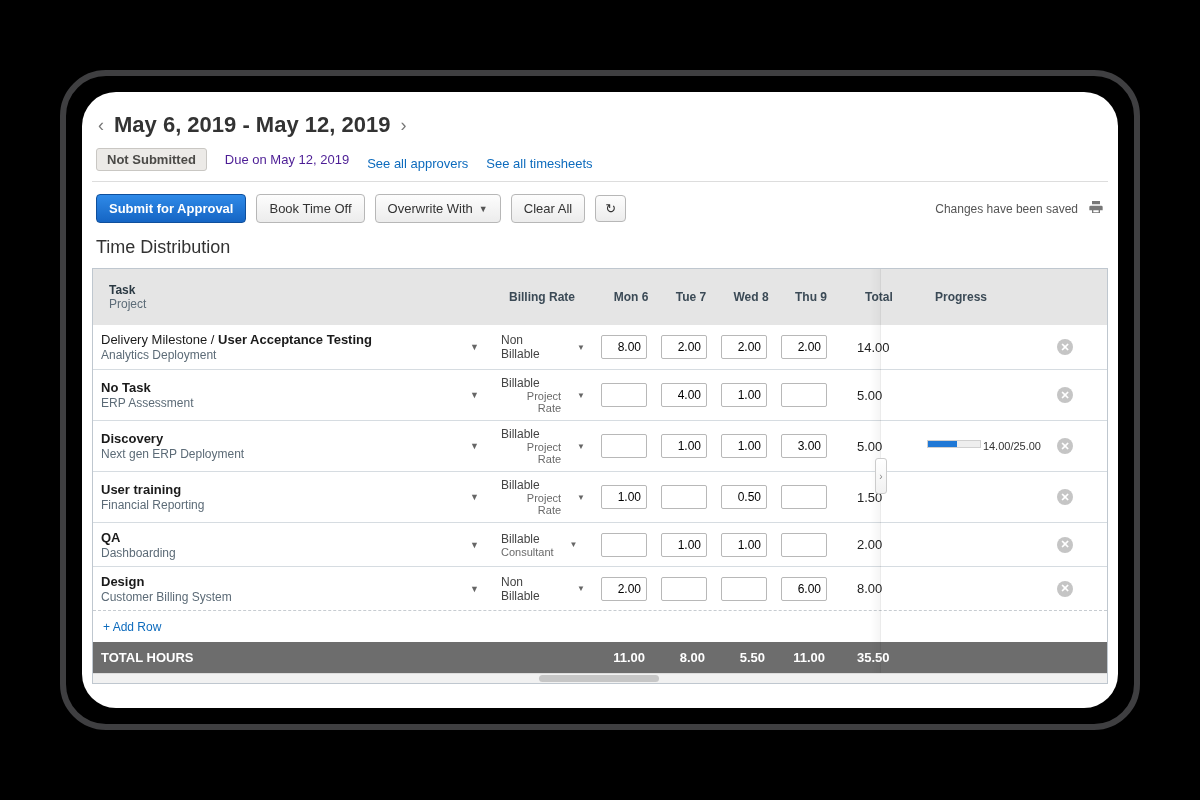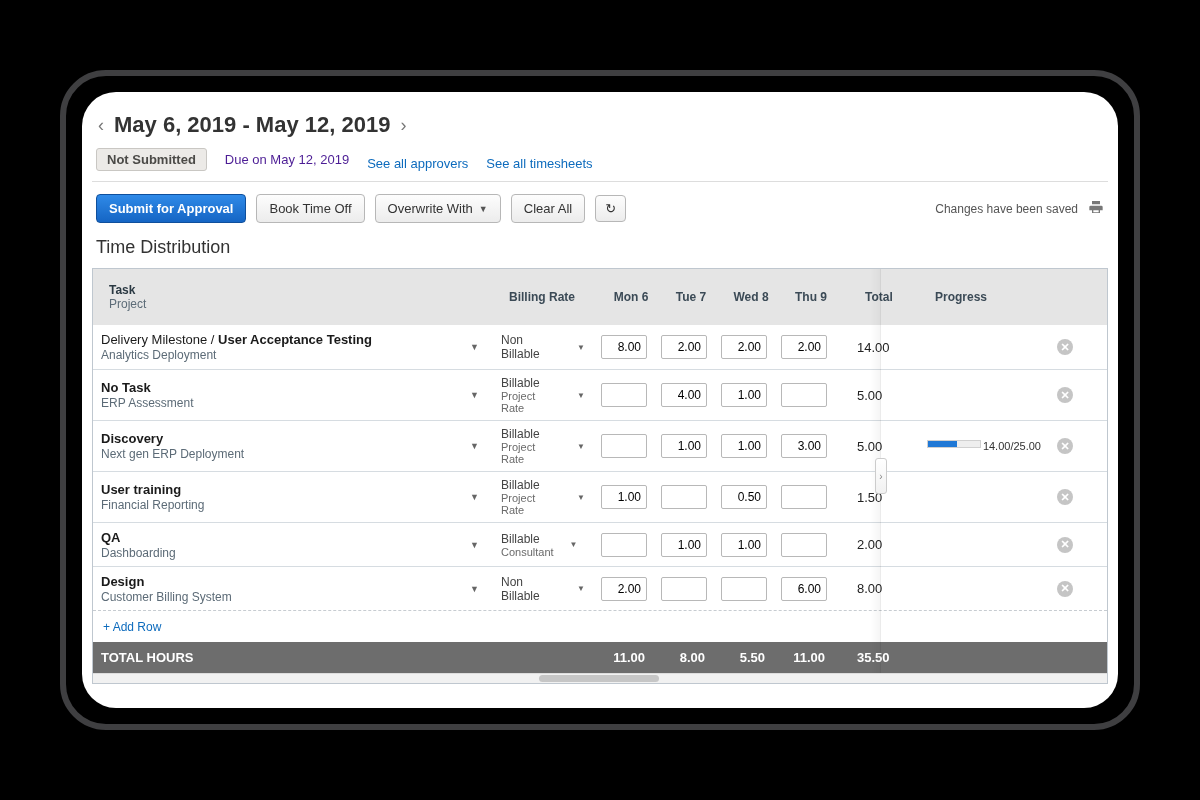--- a/index.html
+++ b/index.html
@@ -50,21 +50,21 @@
   .body .row { border-top: 1px solid #d6dce1; min-height: 44px; }
   .body .row:first-child { border-top: none; }
   .task-cell { display: flex; align-items: center; gap: 6px; }
   .task-main { flex: 1; }
   .task-name { font-weight: bold; color: #1a1a1a; font-size: 13px; }
   .task-prefix { font-weight: normal; }
   .task-project { color: #5c6b77; font-size: 12px; margin-top: 1px; }
   .task-caret { font-size: 9px; color: #666; padding: 4px 6px; cursor: pointer; }
 
   .rate-cell { font-size: 12px; color: #444; display: flex; align-items: center; gap: 16px; }
-  .rate-sub { display: block; font-size: 11px; color: #6a6a6a; }
+  .rate-sub { display: block; font-size: 11px; color: #6a6a6a; text-align: right; }
   .rate-caret { font-size: 8px; color: #666; }
 
   input.hour { width: 46px; height: 24px; border: 1px solid #b8b8b8; border-radius: 2px; font-size: 12px; text-align: right; padding: 2px 5px; background: #fff; }
 
   .total-cell { font-weight: normal; color: #222; }
   .progress-wrap { display: flex; flex-direction: row; gap: 2px; }
   .progress-bar { width: 110px; height: 8px; background: #eee; border: 1px solid #d0d0d0; position: relative; }
   .progress-fill { position: absolute; left: 0; top: 0; bottom: 0; background: #1f78d6; }
   .progress-text { font-size: 11px; color: #333; text-align: center; }
   .remove-btn { width: 16px; height: 16px; border-radius: 50%; background: #c5c5c5; color: #fff; display: inline-flex; align-items: center; justify-content: center; font-size: 11px; cursor: pointer; font-weight: bold; }

